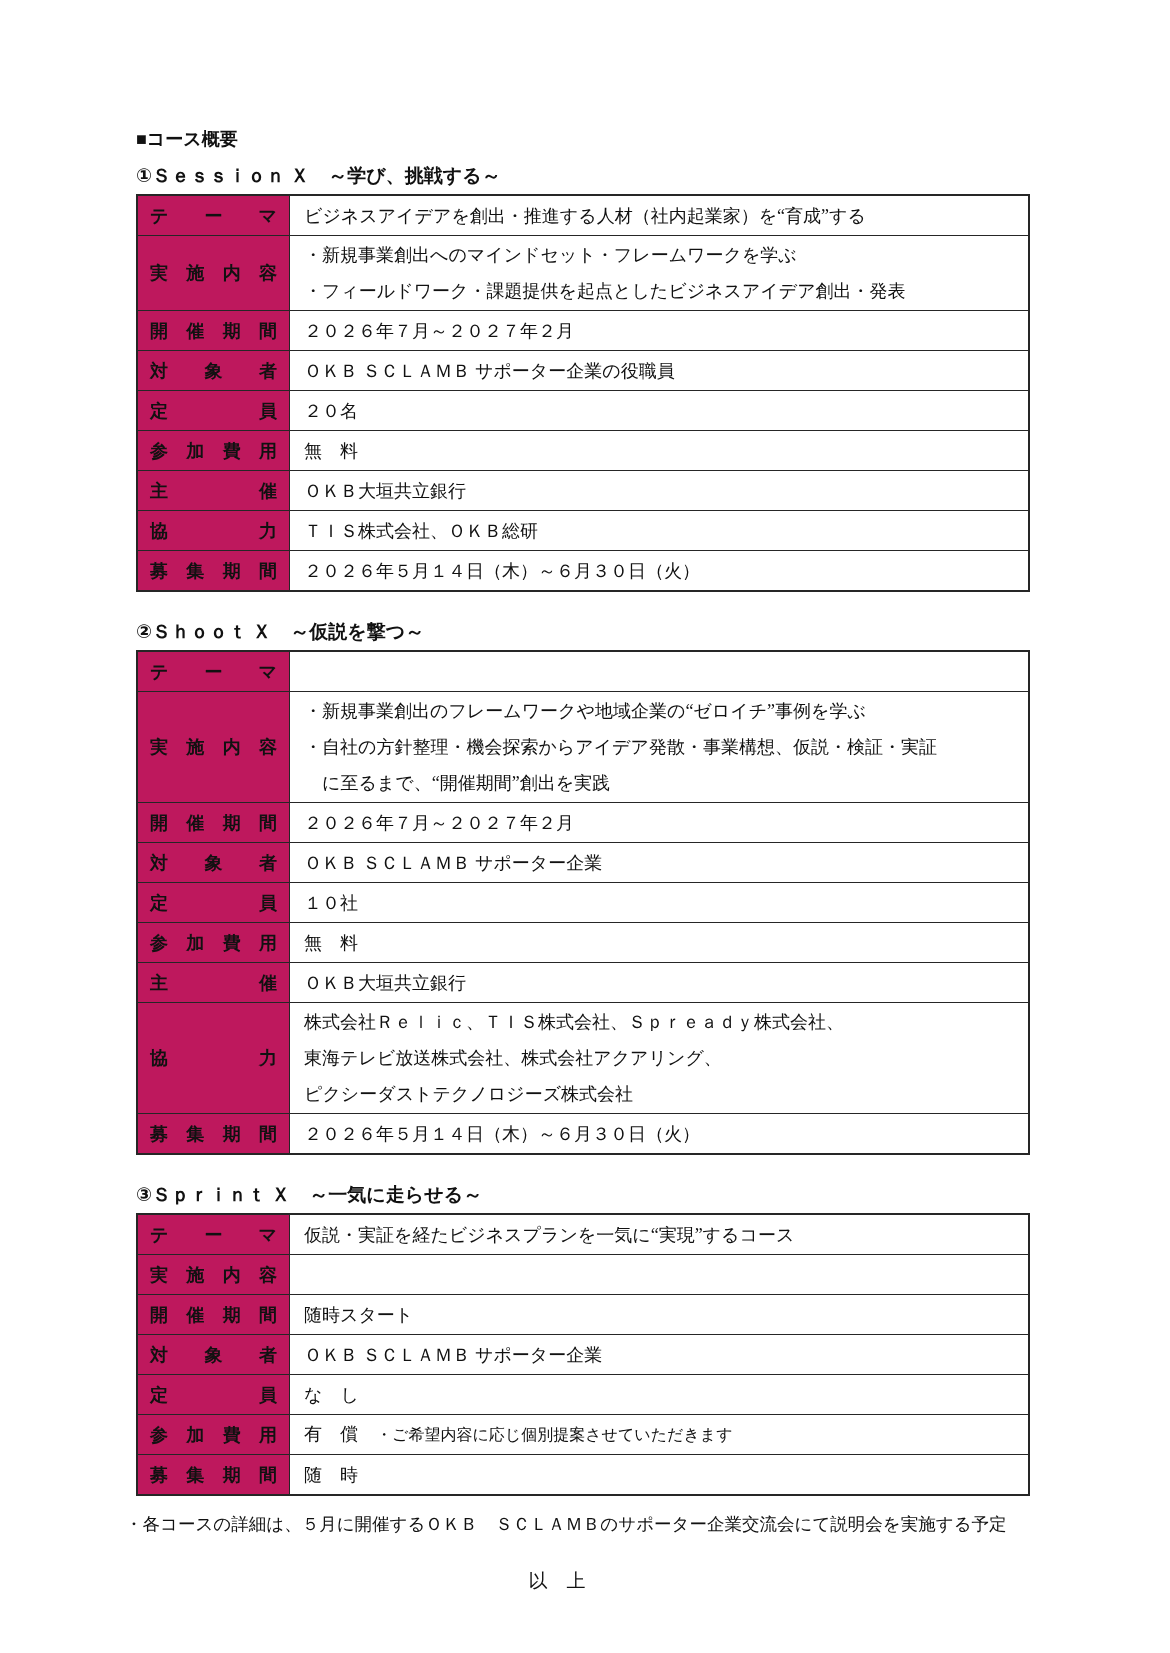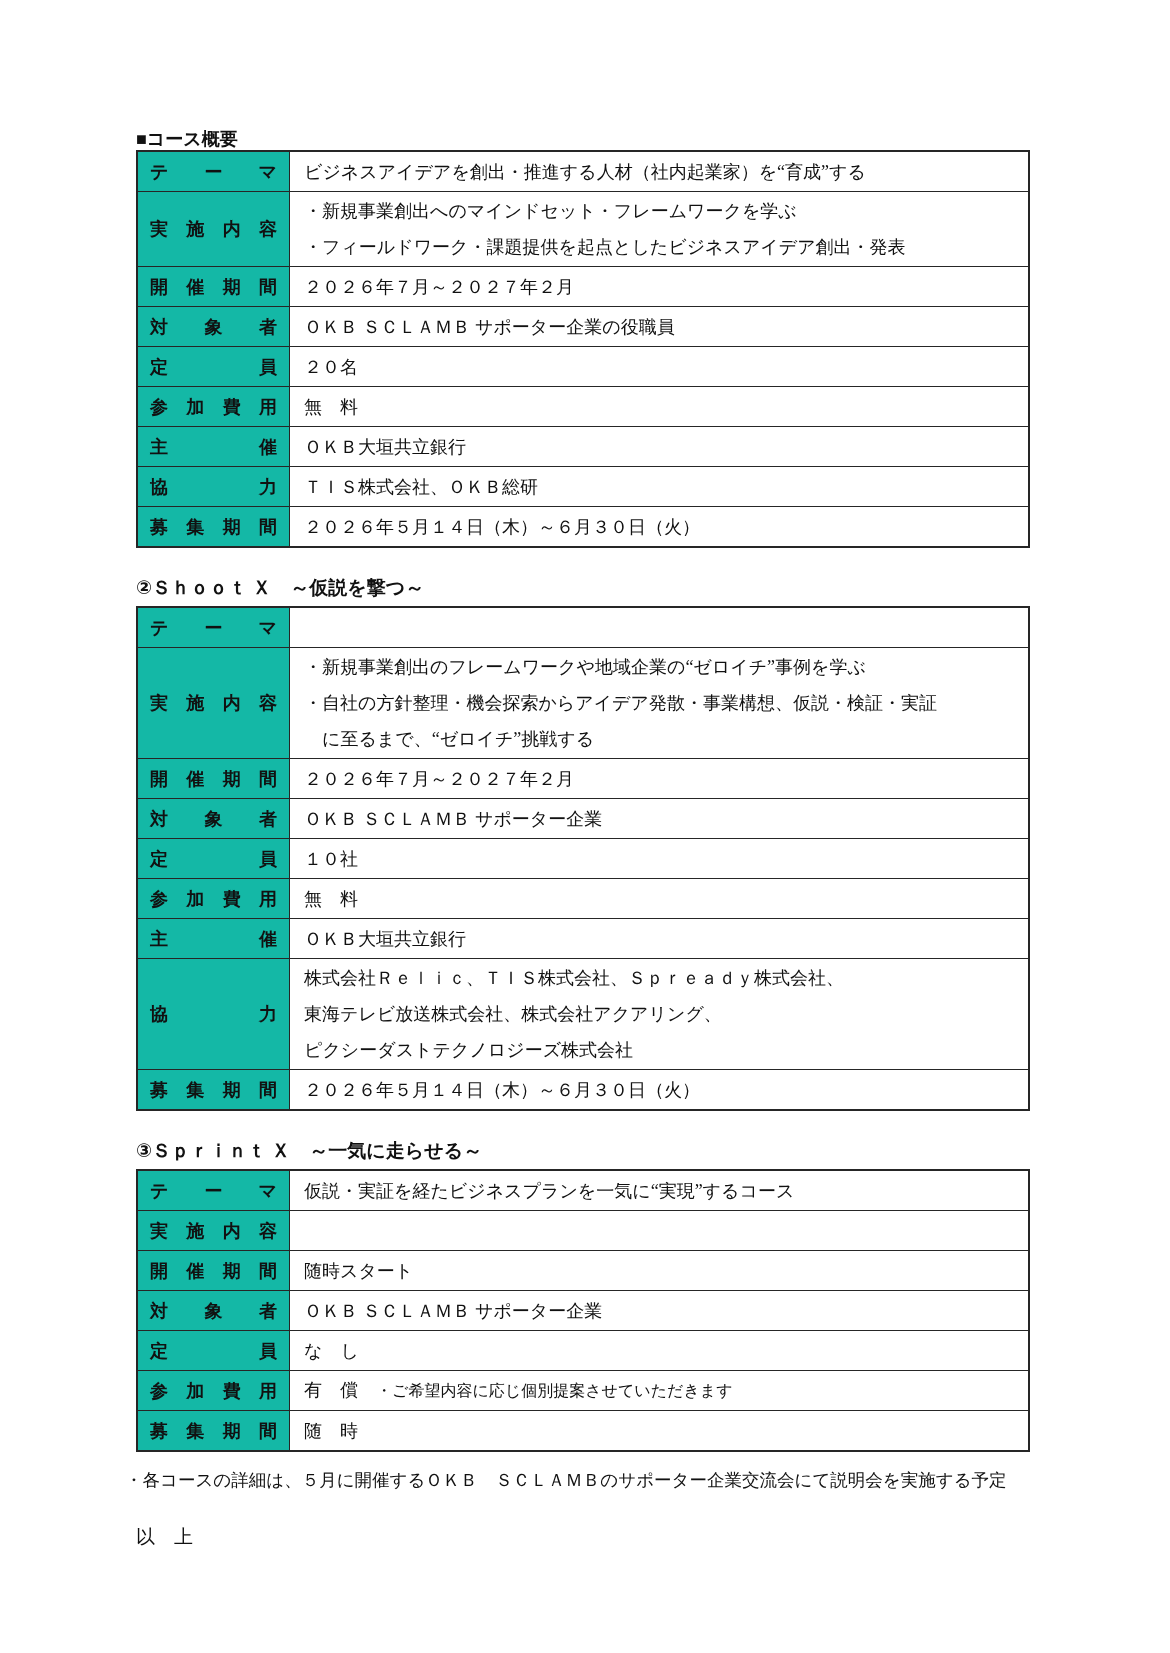--- a/index.html
+++ b/index.html
@@ -38,21 +38,21 @@
     display:flex;
     align-items:stretch;
     min-height:39px;
     border-top:1.5px solid #262626;
   }
   .trow:first-child{border-top:none;}
   .th{
     flex:0 0 152px;
     width:152px;
     box-sizing:border-box;
-    background:#14b8a6;
+    background:#be185d;
     border-right:1.5px solid #262626;
     display:flex;
     align-items:center;
     padding:0 12px;
     font-family:"Liberation Sans","DejaVu Sans",sans-serif;
     font-weight:bold;
     font-size:18px;
   }
   .thx{
     width:100%;
@@ -78,34 +78,35 @@
   }
   .footnote{
     margin:16px 0 0 -11px;
     font-size:17.5px;
     line-height:24px;
     white-space:pre-wrap;
   }
   .closing{
     margin-top:32px;
     padding-right:52px;
-    text-align:left;
+    text-align:center;
     font-size:19px;
     white-space:pre-wrap;
   }
 </style>
 </head>
 <body>
 
 <div class="page">
   <div class="content">
 
     <div class="doc-title">■コース概要</div>
 
     <div class="sec">
+      <div class="sec-h">①Ｓｅｓｓｉｏｎ Ｘ　～学び、挑戦する～</div>
       <div class="tbl">
           <div class="trow">
             <div class="th">
               <div class="thx">テーマ</div>
             </div>
             <div class="td">
               <div class="line"><span>ビジネスアイデアを創出・推進する人材（社内起業家）を“育成”する</span></div>
             </div>
           </div>
           <div class="trow">
@@ -184,21 +185,21 @@
               <div class="thx">テーマ</div>
             </div>
           </div>
           <div class="trow">
             <div class="th">
               <div class="thx">実施内容</div>
             </div>
             <div class="td">
               <div class="line"><span>・新規事業創出のフレームワークや地域企業の“ゼロイチ”事例を学ぶ</span></div>
               <div class="line"><span>・自社の方針整理・機会探索からアイデア発散・事業構想、仮説・検証・実証</span></div>
-              <div class="line"><span>　に至るまで、“ゼロイチ”挑戦する</span></div>
+              <div class="line"><span>　に至るまで、“開催期間”創出を実践</span></div>
             </div>
           </div>
           <div class="trow">
             <div class="th">
               <div class="thx">開催期間</div>
             </div>
             <div class="td">
               <div class="line"><span>２０２６年７月～２０２７年２月</span></div>
             </div>
           </div>

